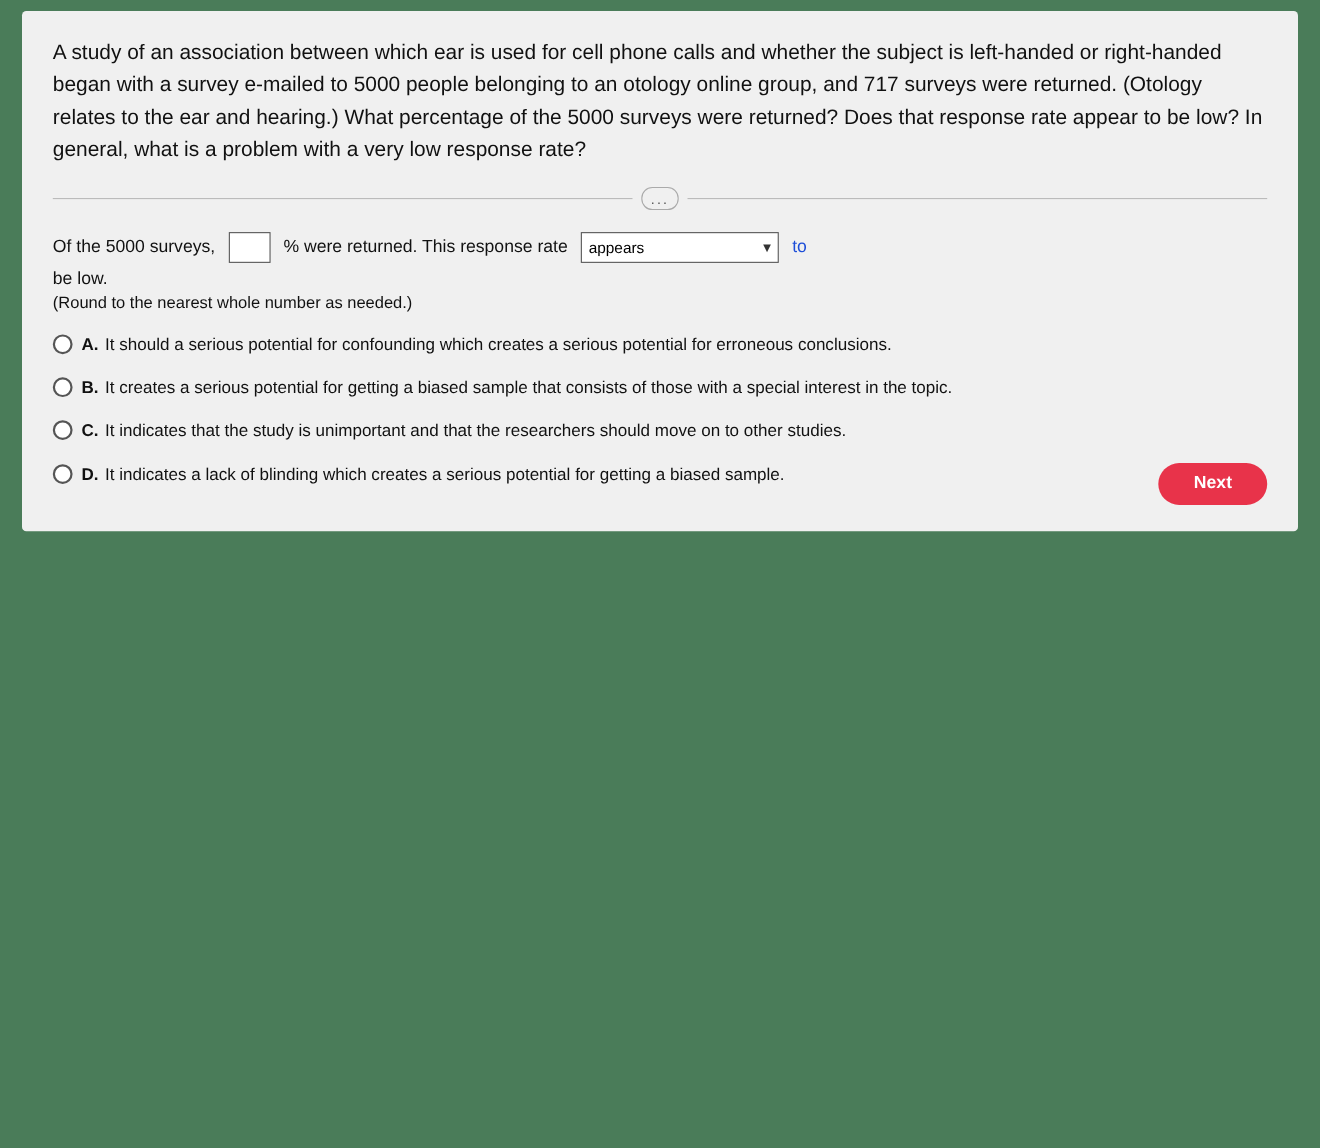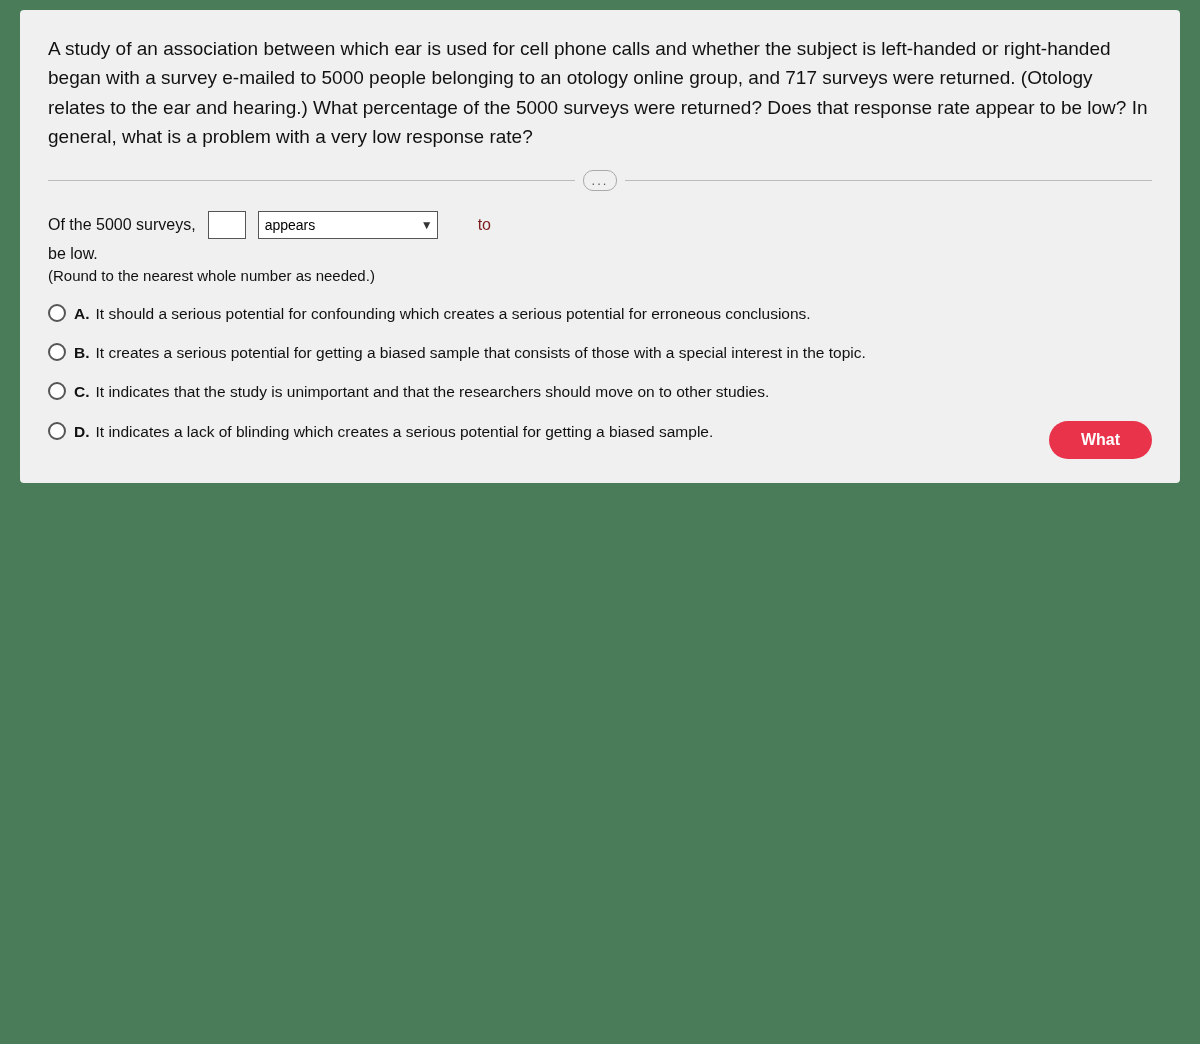--- a/index.html
+++ b/index.html
@@ -124,22 +124,21 @@
       right: 4px;
       top: 50%;
       transform: translateY(-50%);
       pointer-events: none;
       font-size: 12px;
       color: #333;
     }
 
     .to-text {
       font-size: 16px;
-      color: #7f1d1d;
-      margin-left: 28px;
+      color: #1d4ed8;
     }
 
     .be-low-text {
       font-size: 16px;
       color: #111;
       margin-bottom: 4px;
     }
 
     .round-note {
       font-size: 15px;
@@ -232,20 +231,21 @@
     <span class="dots-badge">...</span>
   </div>
 
   <div class="answer-section">
 
     <div class="fill-line">
       <span>Of the 5000 surveys,</span>
       <span class="input-box">
         <input type="text" style="">
       </span>
+      <span>% were returned. This response rate</span>
       <span class="dropdown-container">
         <select>
           <option value="appears">appears</option>
           <option value="does_not_appear">does not appear</option>
         </select>
         <span class="dropdown-arrow">▼</span>
       </span>
       <span class="to-text">to</span>
     </div>
 
@@ -293,16 +293,16 @@
           <span class="option-letter">D.</span>
           <span class="option-text">It indicates a lack of blinding which creates a serious potential for getting a biased sample.</span>
         </div>
       </li>
 
     </ul>
 
   </div>
 
   <div class="next-button-container">
-    <button class="next-button">What</button>
+    <button class="next-button">Next</button>
   </div>
 
 </div>
 
 </body></html>

